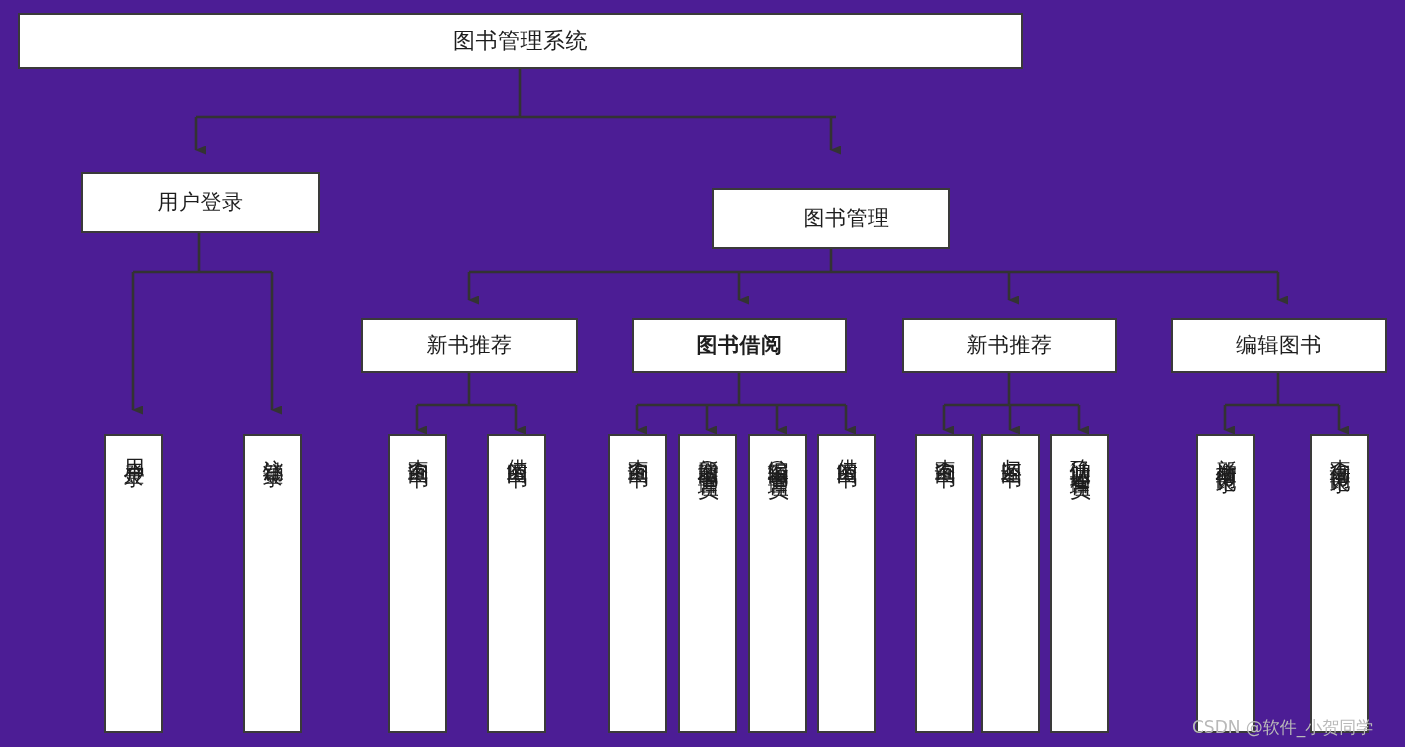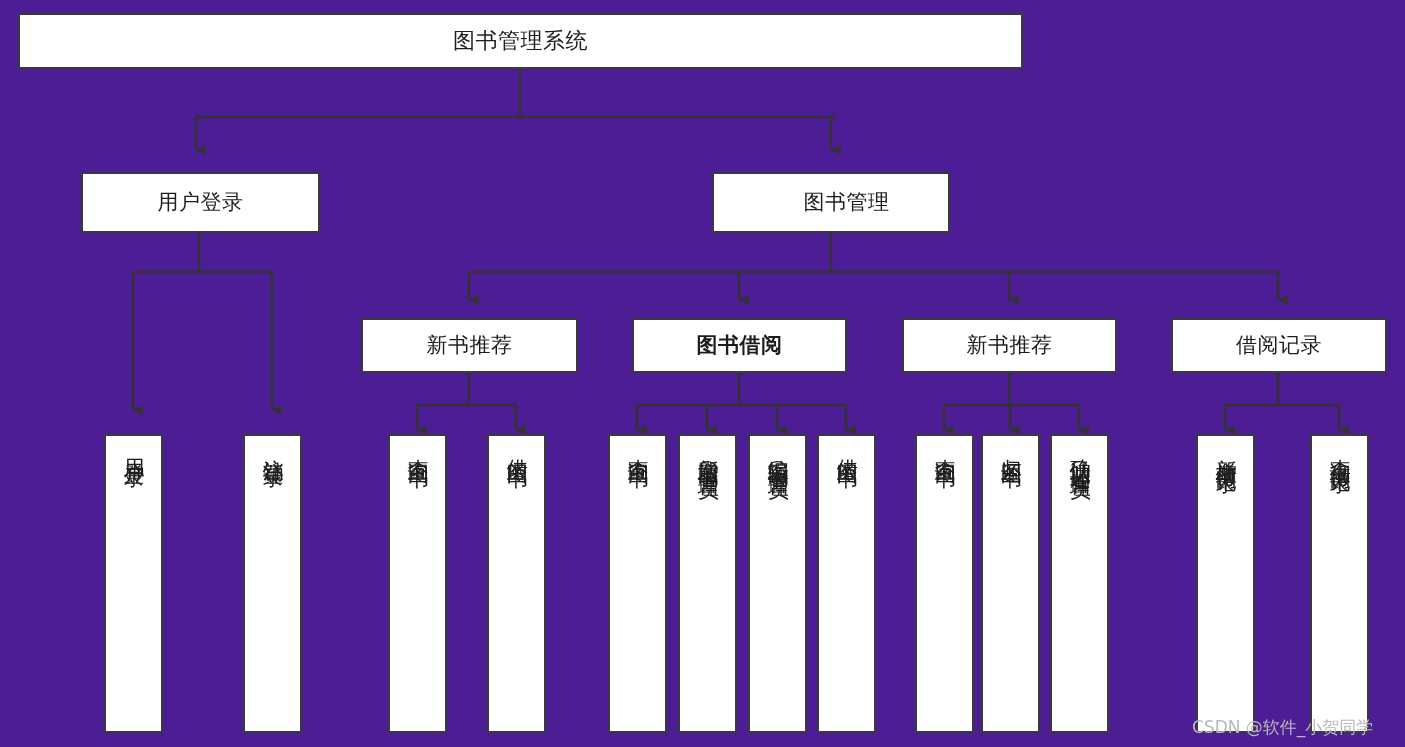--- a/index.html
+++ b/index.html
@@ -127,35 +127,35 @@
     </g>
   </svg>
 
   <div class="node-box node-horizontal node-root" style="left:18px; top:13px; width:1005px; height:56px;">
     <span class="node-label">图书管理系统</span>
   </div>
 
   <div class="node-box node-horizontal" style="left:81px; top:172px; width:239px; height:61px;">
     <span class="node-label">用户登录</span>
   </div>
-  <div class="node-box node-horizontal" style="left:712px; top:172px; width:238px; height:61px;padding-left:31px;">
+  <div class="node-box node-horizontal" style="left:712px; top:188px; width:238px; height:61px;padding-left:31px;">
     <span class="node-label">图书管理</span>
   </div>
 
   <div class="node-box node-horizontal" style="left:361px; top:318px; width:217px; height:55px;">
     <span class="node-label">新书推荐</span>
   </div>
   <div class="node-box node-horizontal" style="left:632px; top:318px; width:215px; height:55px;font-weight:bold;">
     <span class="node-label">图书借阅</span>
   </div>
   <div class="node-box node-horizontal" style="left:902px; top:318px; width:215px; height:55px;">
     <span class="node-label">新书推荐</span>
   </div>
   <div class="node-box node-horizontal" style="left:1171px; top:318px; width:216px; height:55px;">
-    <span class="node-label">借阅记录</span>
+    <span class="node-label">编辑图书</span>
   </div>
 
   <div class="node-box node-vertical" style="left:104px; top:434px; width:59px; height:299px;">
     <span class="node-label">用户登录</span>
   </div>
   <div class="node-box node-vertical" style="left:243px; top:434px; width:59px; height:299px;">
     <span class="node-label">注销登录</span>
   </div>
 
   <div class="node-box node-vertical" style="left:388px; top:434px; width:59px; height:299px;">

